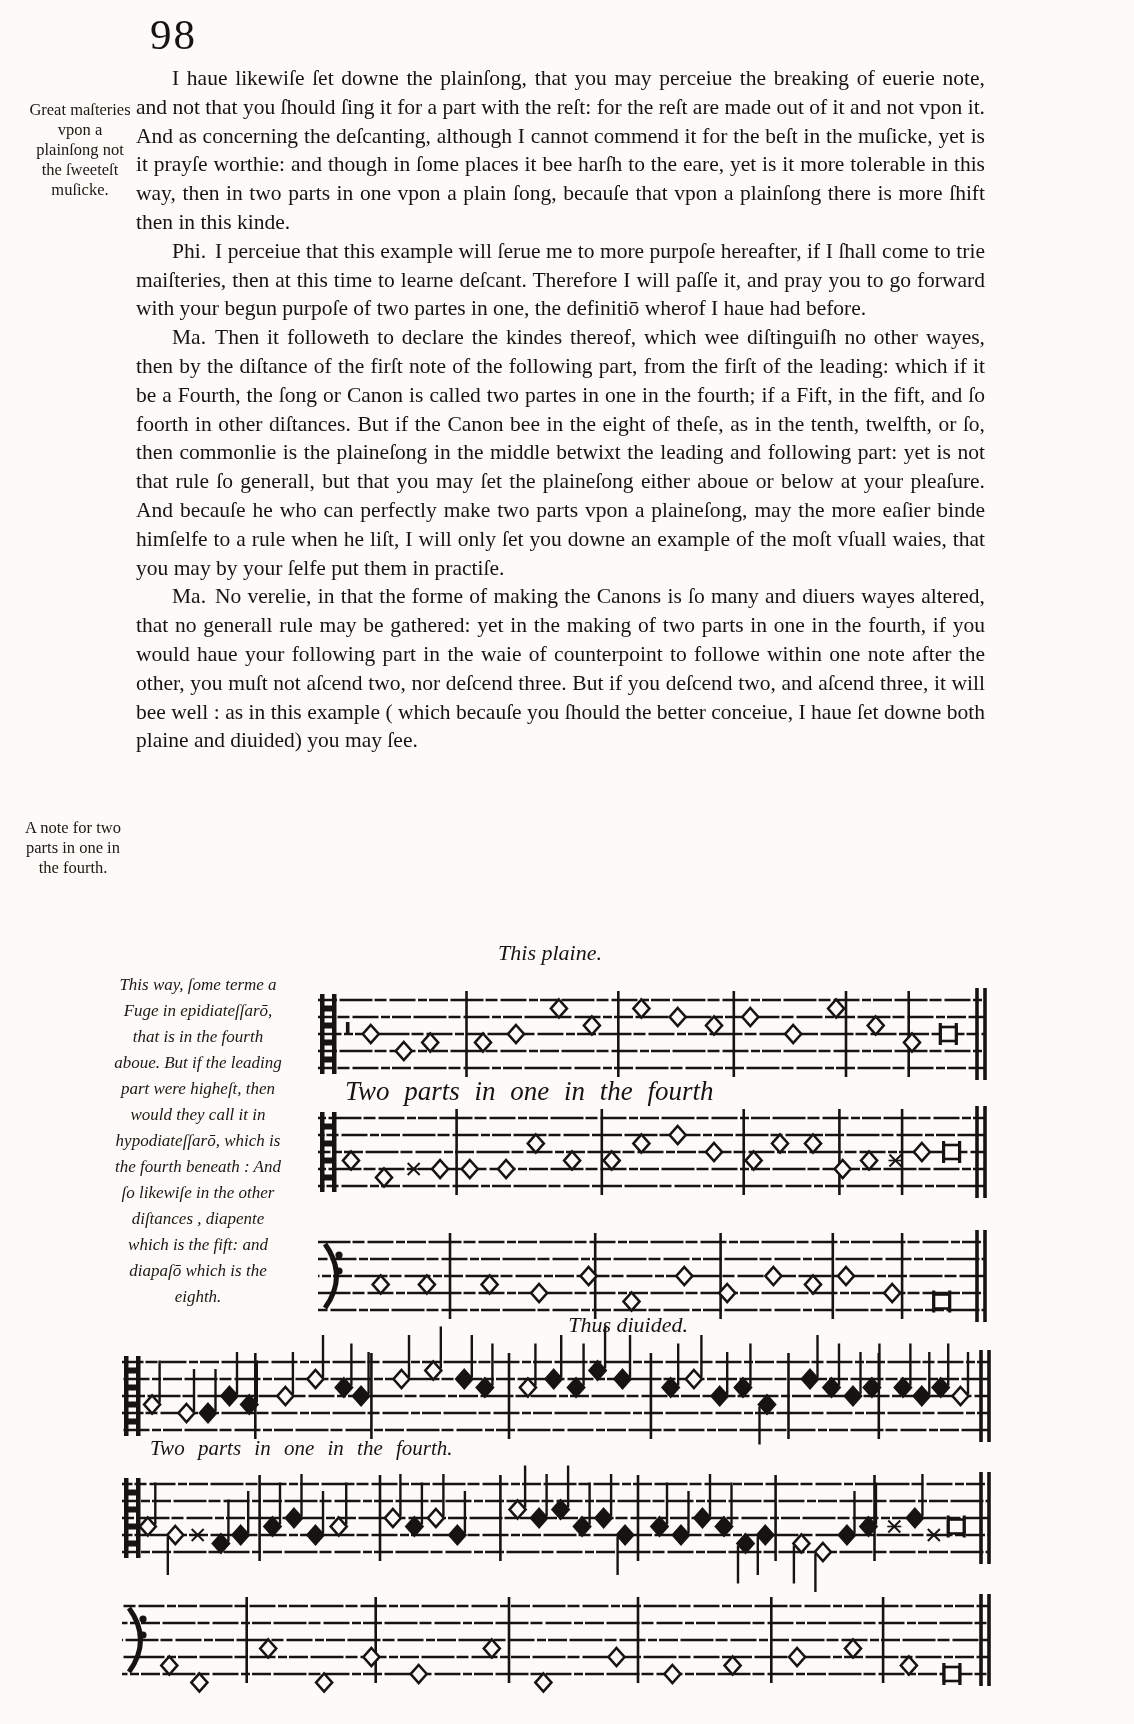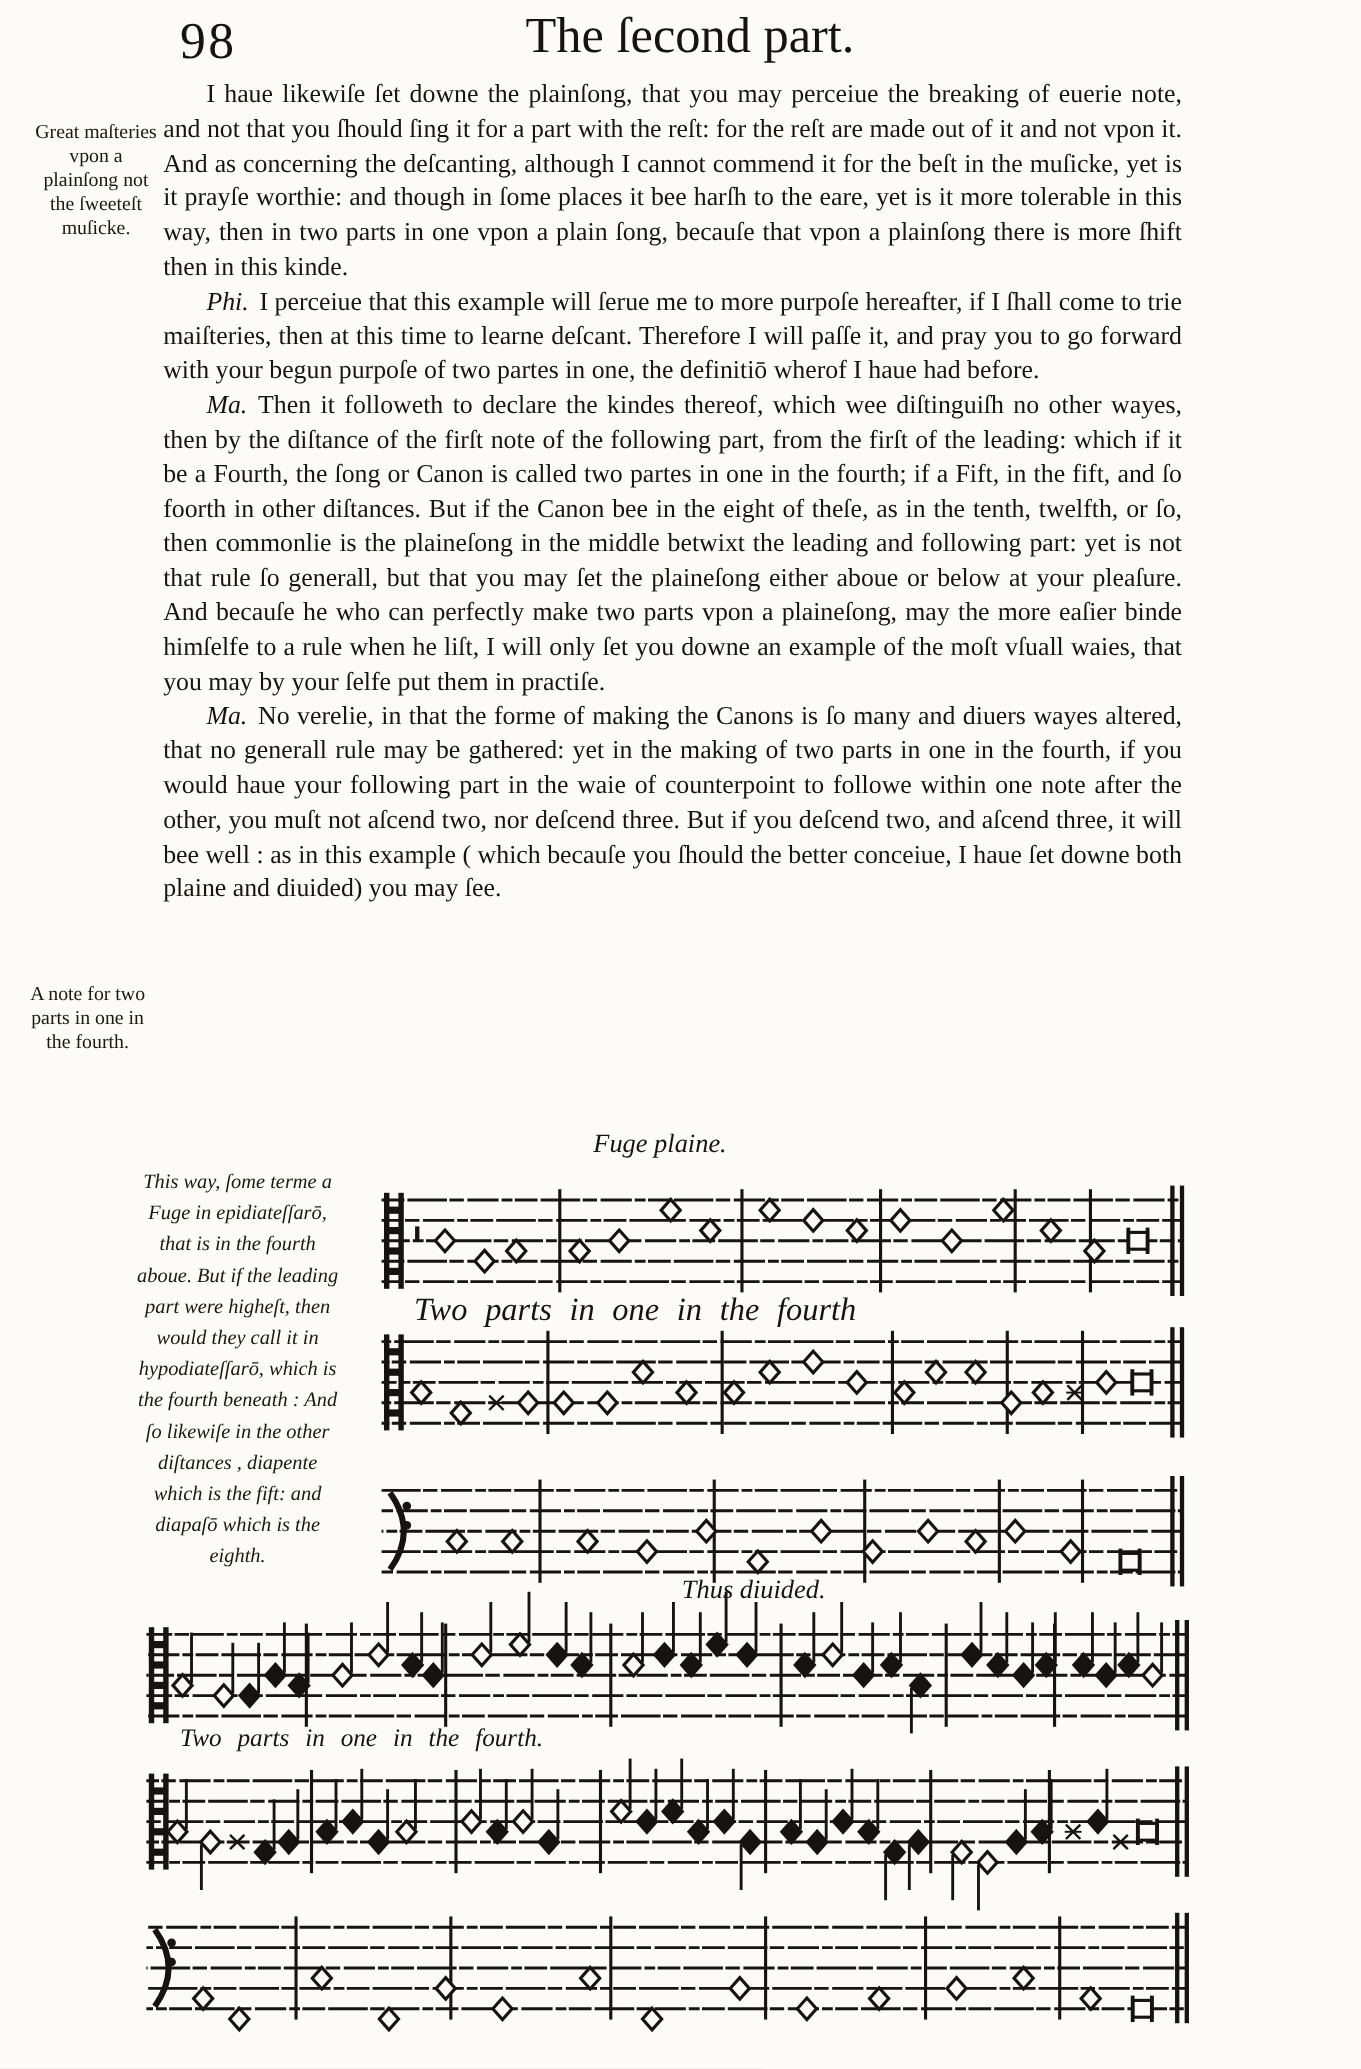--- a/index.html
+++ b/index.html
@@ -7,54 +7,53 @@
     position:relative;width:1134px;height:1724px;background:#fcfbf7;
     font-family:"Liberation Serif","DejaVu Serif",serif;color:#171310;
     overflow:hidden;margin:0 auto;
   }
   .page-number{position:absolute;left:150px;top:10px;font-size:43px;letter-spacing:2px;}
   .running-title{position:absolute;left:150px;top:6px;width:850px;margin:0;
     text-align:center;font-size:42px;font-weight:normal;}
   .body-col{position:absolute;left:136px;top:64px;width:849px;
     font-size:21.5px;line-height:28.8px;text-align:justify;}
   .para{margin:0;text-indent:36px;}
-  .speaker{font-style:italic;}
+  .speaker{}
   .speaker:not(:empty){margin-right:9px;}
   .margin-note{position:absolute;font-size:16.5px;line-height:20px;color:#1b1713;text-align:center;}
   #mn1{left:28px;top:100px;width:104px;}
   #mn2{left:16px;top:818px;width:114px;}
   #mn3{left:112px;top:972px;width:172px;font-style:italic;font-size:17px;line-height:26px;}
   .music-label{position:absolute;font-style:italic;font-size:22px;color:#171310;}
   #lbl-plain{left:420px;top:940px;width:260px;text-align:center;}
   #cap-a{left:345px;top:1076px;font-size:27px;word-spacing:8px;}
   #lbl-div{left:468px;top:1312px;width:220px;text-align:right;}
   #cap-b{left:150px;top:1436px;font-size:21px;word-spacing:8px;}
   #music-layer{position:absolute;left:0;top:0;width:100%;height:100%;}
   #music-layer svg{position:absolute;overflow:visible;}
 </style>
 </head>
 <body>
 
 <div class="page">
 
   <div class="page-number">98</div>
-  <h1 class="running-title">The ſecond part.</h1>
 
   <div class="margin-note" id="mn1">Great maſte­ries vpon a plainſong not the ſweeteſt muſicke.</div>
   <div class="margin-note" id="mn2">A note for two parts in one in the fourth.</div>
   <div class="margin-note" id="mn3">This way, ſome terme a Fuge in epi­diateſſarō, that is in the fourth aboue. But if the leading part were higheſt, then would they call it in hypodiateſſarō, which is the fourth beneath :  And ſo likewiſe in the other diſtances , diapente which is the fift: and diapaſō which is the eighth.</div>
 
   <div class="body-col">
     <p class="para"><span class="speaker"></span><span>I haue likewiſe ſet downe the plainſong, that you may perceiue the breaking of eue­rie note, and not that you ſhould ſing it for a part with the reſt: for the reſt are made out of it and not vpon it. And as concerning the deſcanting, although I cannot commend it for the beſt in the muſicke, yet is it prayſe worthie: and though in ſome places it bee harſh to the eare, yet is it more tolerable in this way, then in two parts in one vpon a plain ſong, becauſe that vpon a plainſong there is more ſhift then in this kinde.</span></p>
     <p class="para"><span class="speaker">Phi.</span><span>I perceiue that this example will ſerue me to more purpoſe hereafter, if I ſhall come to trie maiſteries, then at this time to learne deſcant. Therefore I will paſſe it, and pray you to go forward with your begun purpoſe of two partes in one, the definitiō wher­of I haue had before.</span></p>
     <p class="para"><span class="speaker">Ma.</span><span>Then it followeth to declare the kindes thereof, which wee diſtinguiſh no other wayes, then by the diſtance of the firſt note of the following part, from the firſt of the lea­ding: which if it be a Fourth, the ſong or Canon is called two partes in one in the fourth; if a Fift, in the fift, and ſo foorth in other diſtances. But if the Canon bee in the eight of theſe, as in the tenth, twelfth, or ſo, then commonlie is the plaineſong in the middle betwixt the leading and following part: yet is not that rule ſo generall, but that you may ſet the plaineſong either aboue or below at your pleaſure. And becauſe he who can perfectly make two parts vpon a plaineſong, may the more eaſier binde himſelfe to a rule when he liſt, I will only ſet you downe an example of the moſt vſuall waies, that you may by your ſelfe put them in practiſe.</span></p>
     <p class="para"><span class="speaker">Ma.</span><span>No verelie, in that the forme of making the Canons is ſo many and diuers wayes altered, that no generall rule may be gathered: yet in the making of two parts in one in the fourth, if you would haue your following part in the waie of counterpoint to followe within one note after the other, you muſt not aſcend two, nor deſcend three. But if you deſcend two, and aſcend three, it will bee well : as in this example  ( which becauſe you ſhould the better conceiue, I haue ſet downe both plaine and diuided) you may ſee.</span></p>
   </div>
 
-  <div class="music-label" id="lbl-plain">Fuge plaine.</div>
+  <div class="music-label" id="lbl-plain">This plaine.</div>
   <div class="music-label" id="cap-a">Two parts in one in the fourth</div>
   <div class="music-label" id="lbl-div">Thus diuided.</div>
   <div class="music-label" id="cap-b">Two parts in one in the fourth.</div>
 
   <div id="music-layer">
       <svg width="674" height="158" style="left: 318px; top: 954px;">
         <line x1="0" y1="46" x2="668" y2="46" stroke="#171310" stroke-width="2.4" stroke-dasharray="19 2.5 33 2 12 3 26 2.5 9 2" stroke-dashoffset="0"></line>
         <line x1="0" y1="63" x2="668" y2="63" stroke="#171310" stroke-width="2.4" stroke-dasharray="19 2.5 33 2 12 3 26 2.5 9 2" stroke-dashoffset="37"></line>
         <line x1="0" y1="80" x2="668" y2="80" stroke="#171310" stroke-width="2.4" stroke-dasharray="19 2.5 33 2 12 3 26 2.5 9 2" stroke-dashoffset="74"></line>
         <line x1="0" y1="97" x2="668" y2="97" stroke="#171310" stroke-width="2.4" stroke-dasharray="19 2.5 33 2 12 3 26 2.5 9 2" stroke-dashoffset="111"></line>

